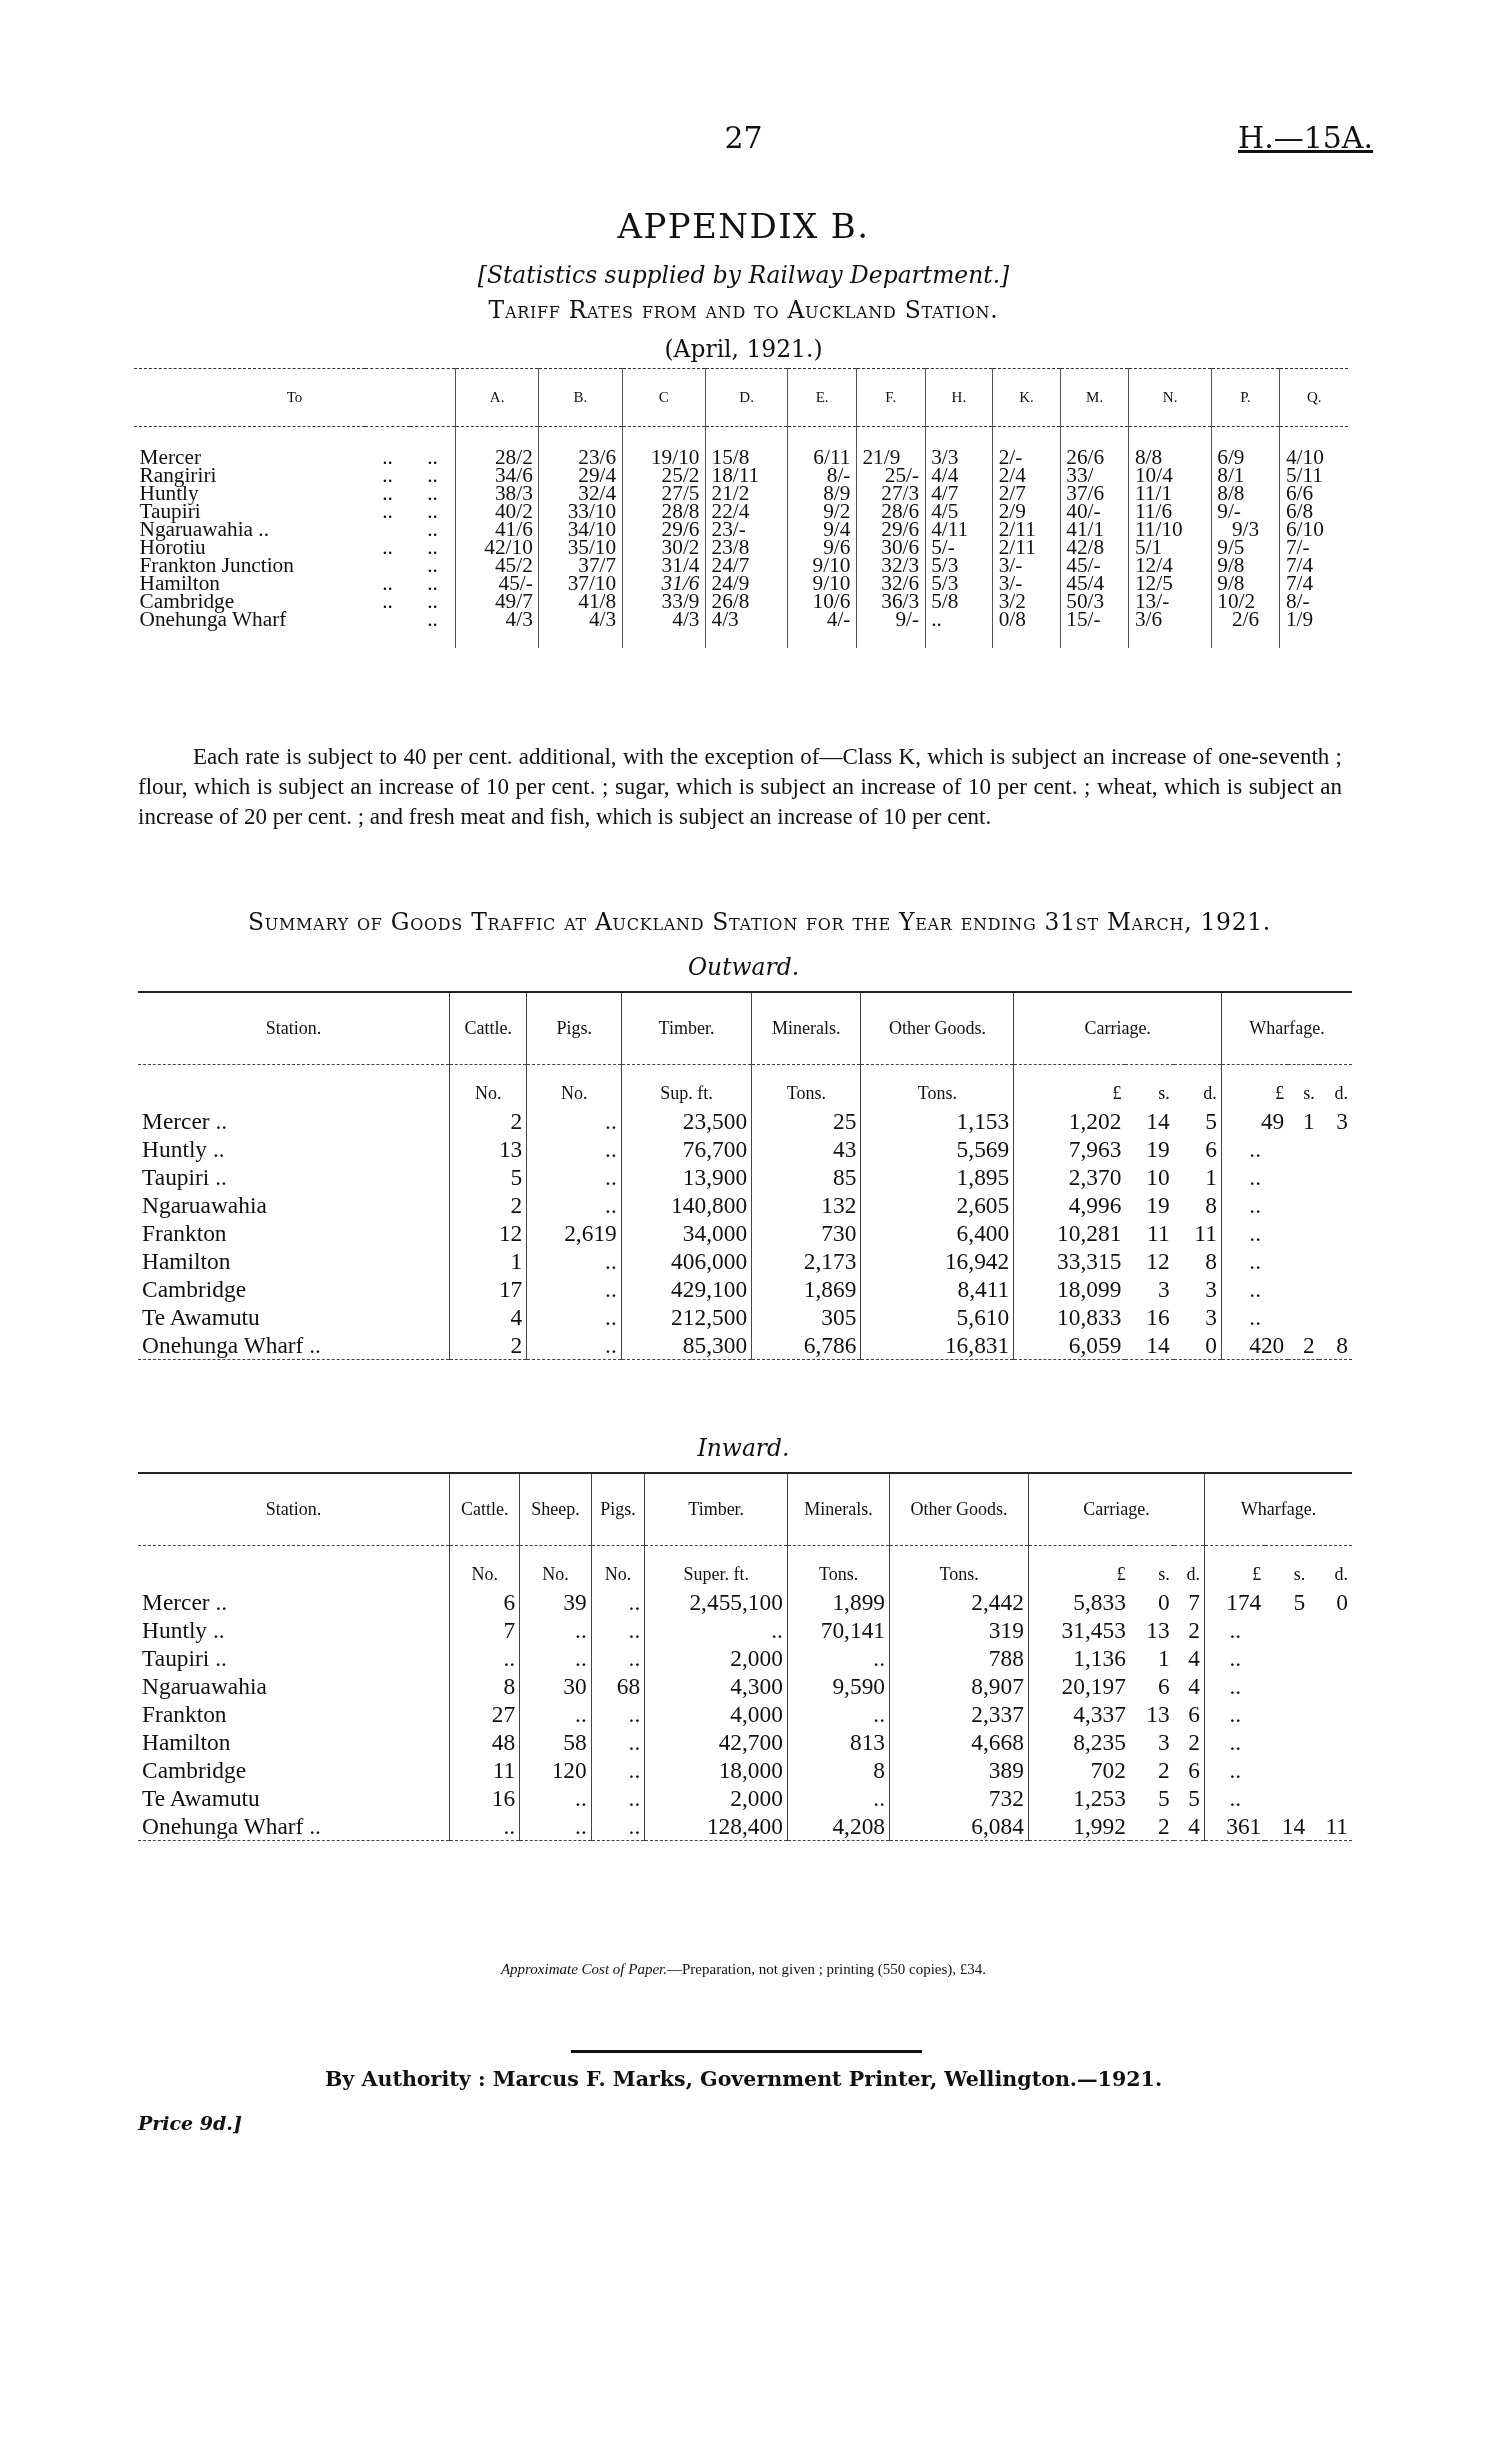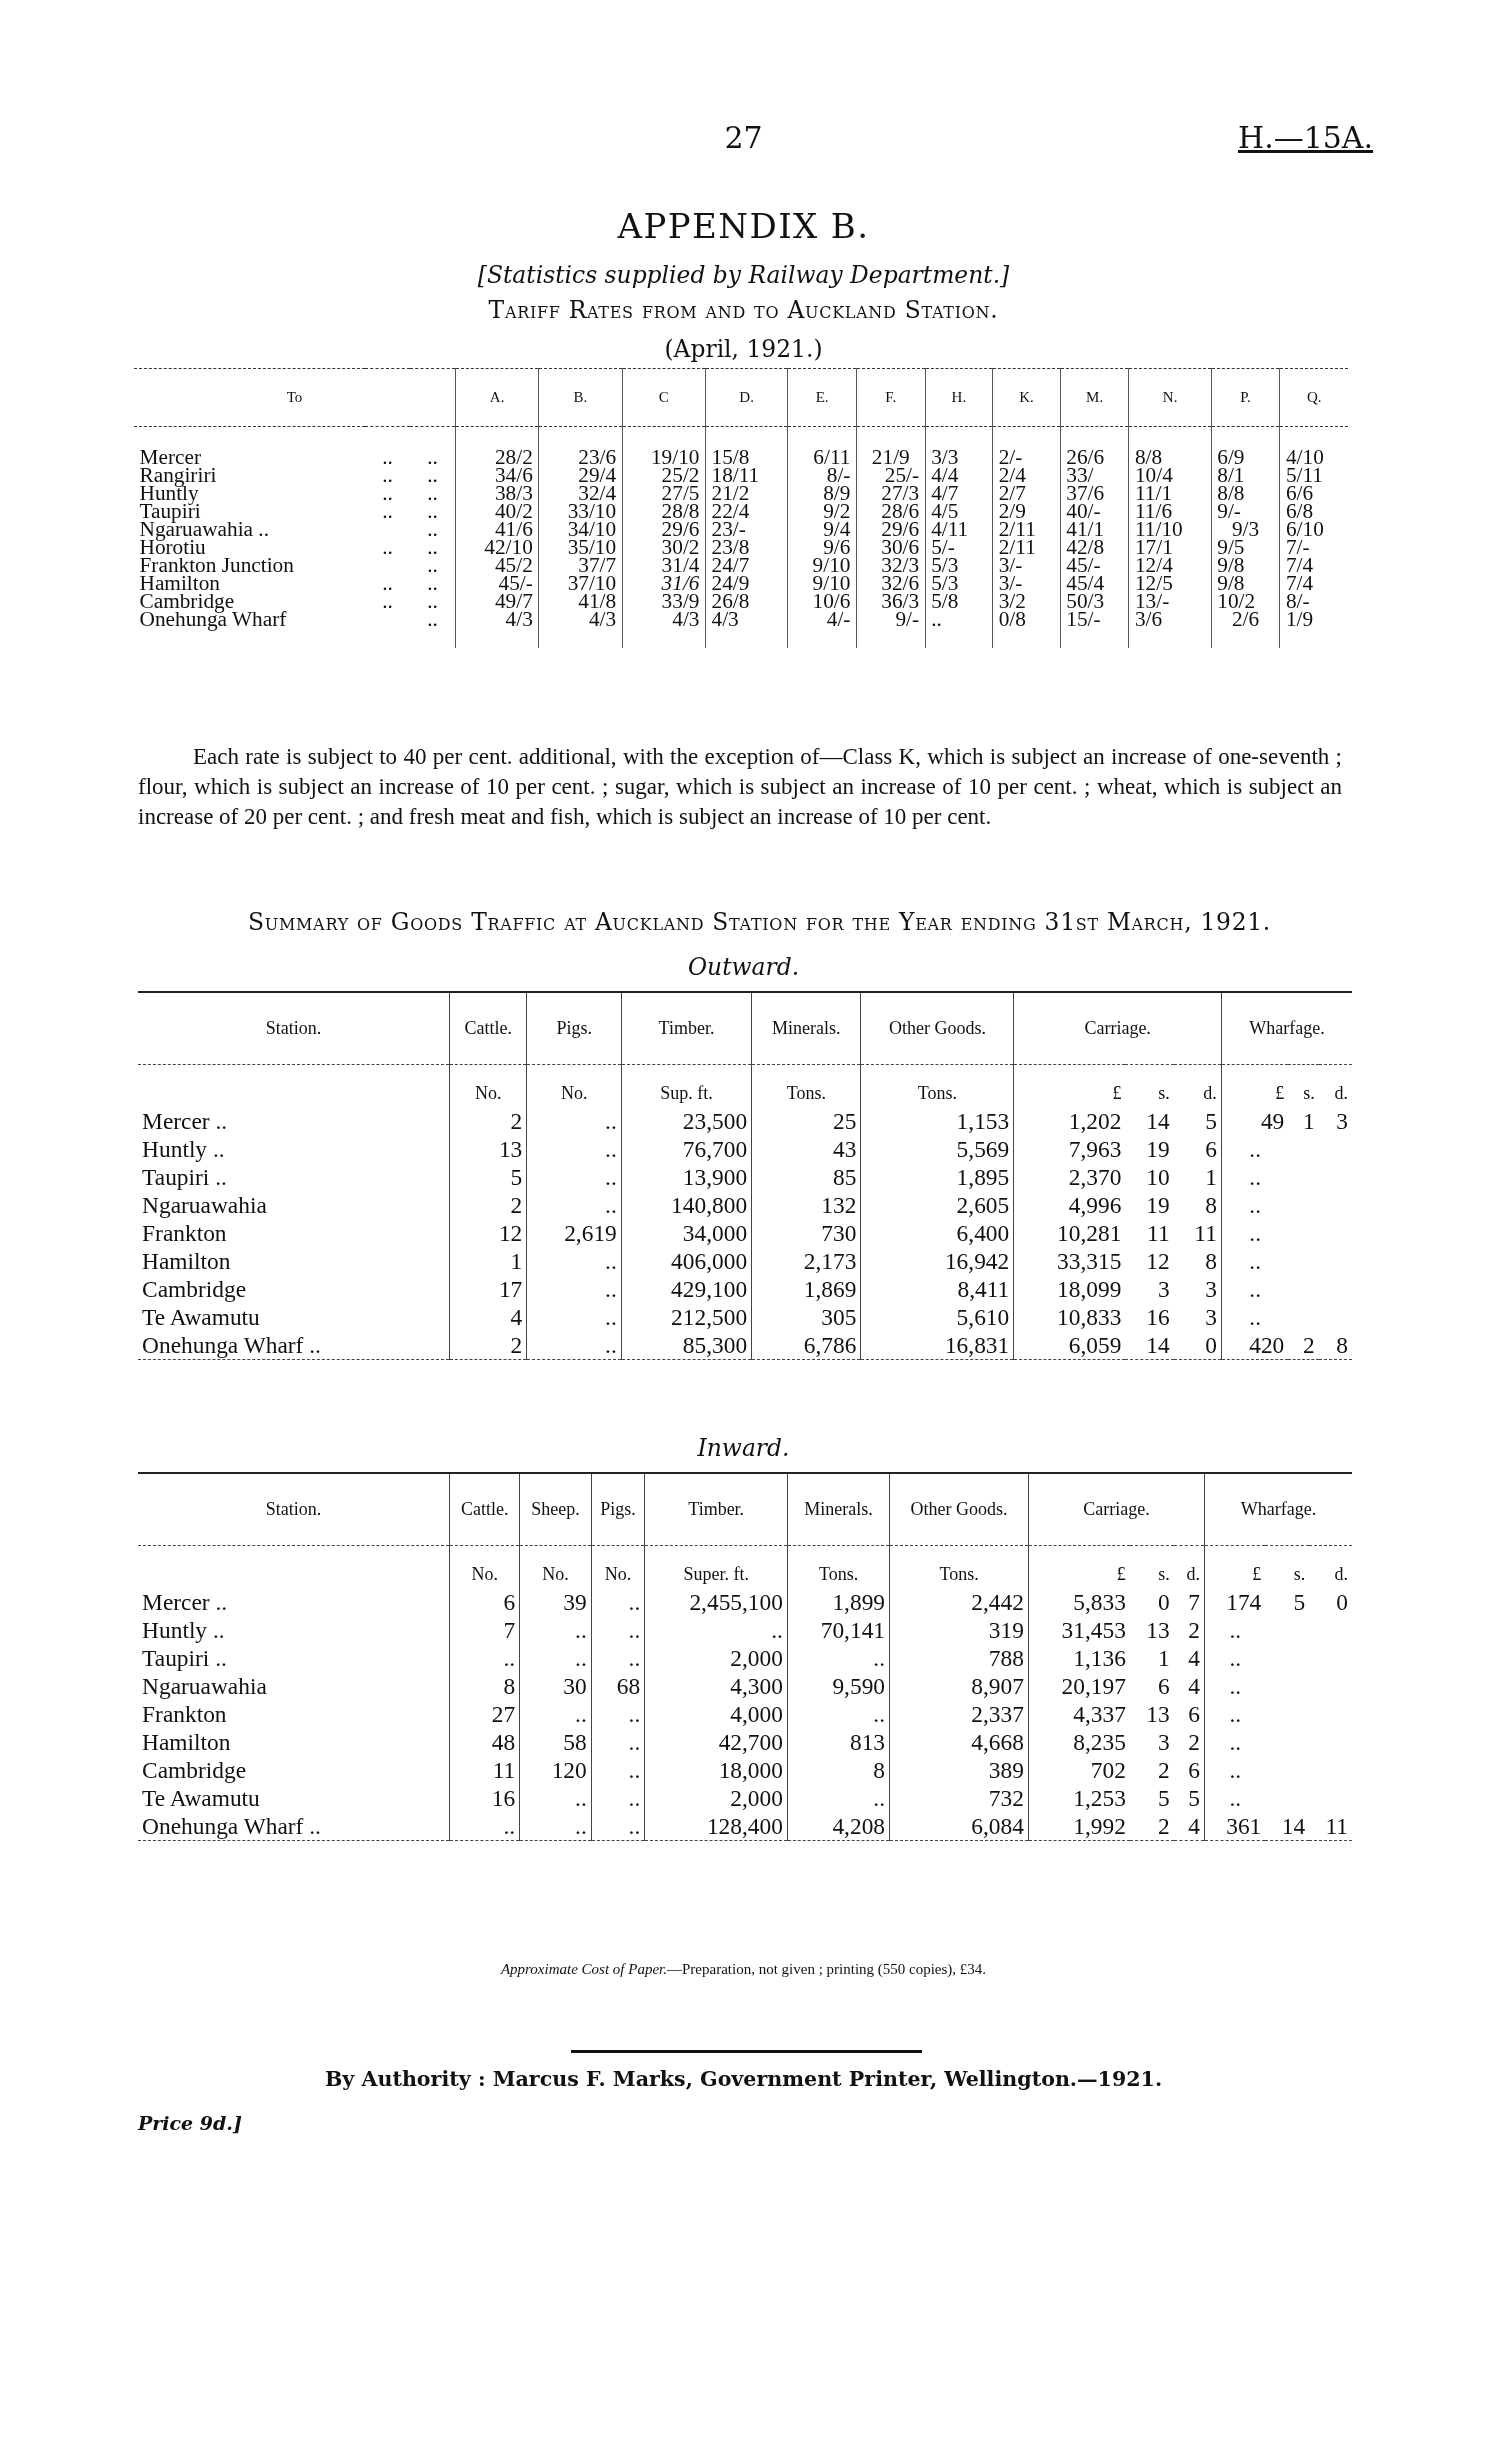--- a/index.html
+++ b/index.html
@@ -82,21 +82,21 @@
   <tbody id="tariff-body">
       <tr>
         <td class="name">Mercer</td>
         <td class="dots">..</td>
         <td class="dots">..</td>
         <td class="col" style="text-align: right;">28/2</td>
         <td class="col" style="text-align: right;">23/6</td>
         <td class="col" style="text-align: right;">19/10</td>
         <td class="col" style="text-align: left;">15/8</td>
         <td class="col" style="text-align: right;">6/11</td>
-        <td class="col" style="text-align: center; margin-left: 40px;">21/9</td>
+        <td class="col" style="text-align: left; margin-left: 40px;">21/9</td>
         <td class="col" style="text-align: left;">3/3</td>
         <td class="col" style="text-align: left;">2/-</td>
         <td class="col" style="text-align: left;">26/6</td>
         <td class="col" style="text-align: left;">8/8</td>
         <td class="col" style="text-align: left;">6/9</td>
         <td class="col" style="text-align: left;">4/10</td>
       </tr>
       <tr>
         <td class="name">Rangiriri</td>
         <td class="dots">..</td>
@@ -171,21 +171,21 @@
         <td class="dots">..</td>
         <td class="col" style="text-align: right;">42/10</td>
         <td class="col" style="text-align: right;">35/10</td>
         <td class="col" style="text-align: right;">30/2</td>
         <td class="col" style="text-align: left;">23/8</td>
         <td class="col" style="text-align: right;">9/6</td>
         <td class="col" style="text-align: right;">30/6</td>
         <td class="col" style="text-align: left;">5/-</td>
         <td class="col" style="text-align: left;">2/11</td>
         <td class="col" style="text-align: left;">42/8</td>
-        <td class="col" style="text-align: left;">17/1</td>
+        <td class="col" style="text-align: left;">5/1</td>
         <td class="col" style="text-align: left;">9/5</td>
         <td class="col" style="text-align: left;">7/-</td>
       </tr>
       <tr>
         <td class="name">Frankton Junction</td>
         <td class="dots"></td>
         <td class="dots">..</td>
         <td class="col" style="text-align: right;">45/2</td>
         <td class="col" style="text-align: right;">37/7</td>
         <td class="col" style="text-align: right;">31/4</td>

